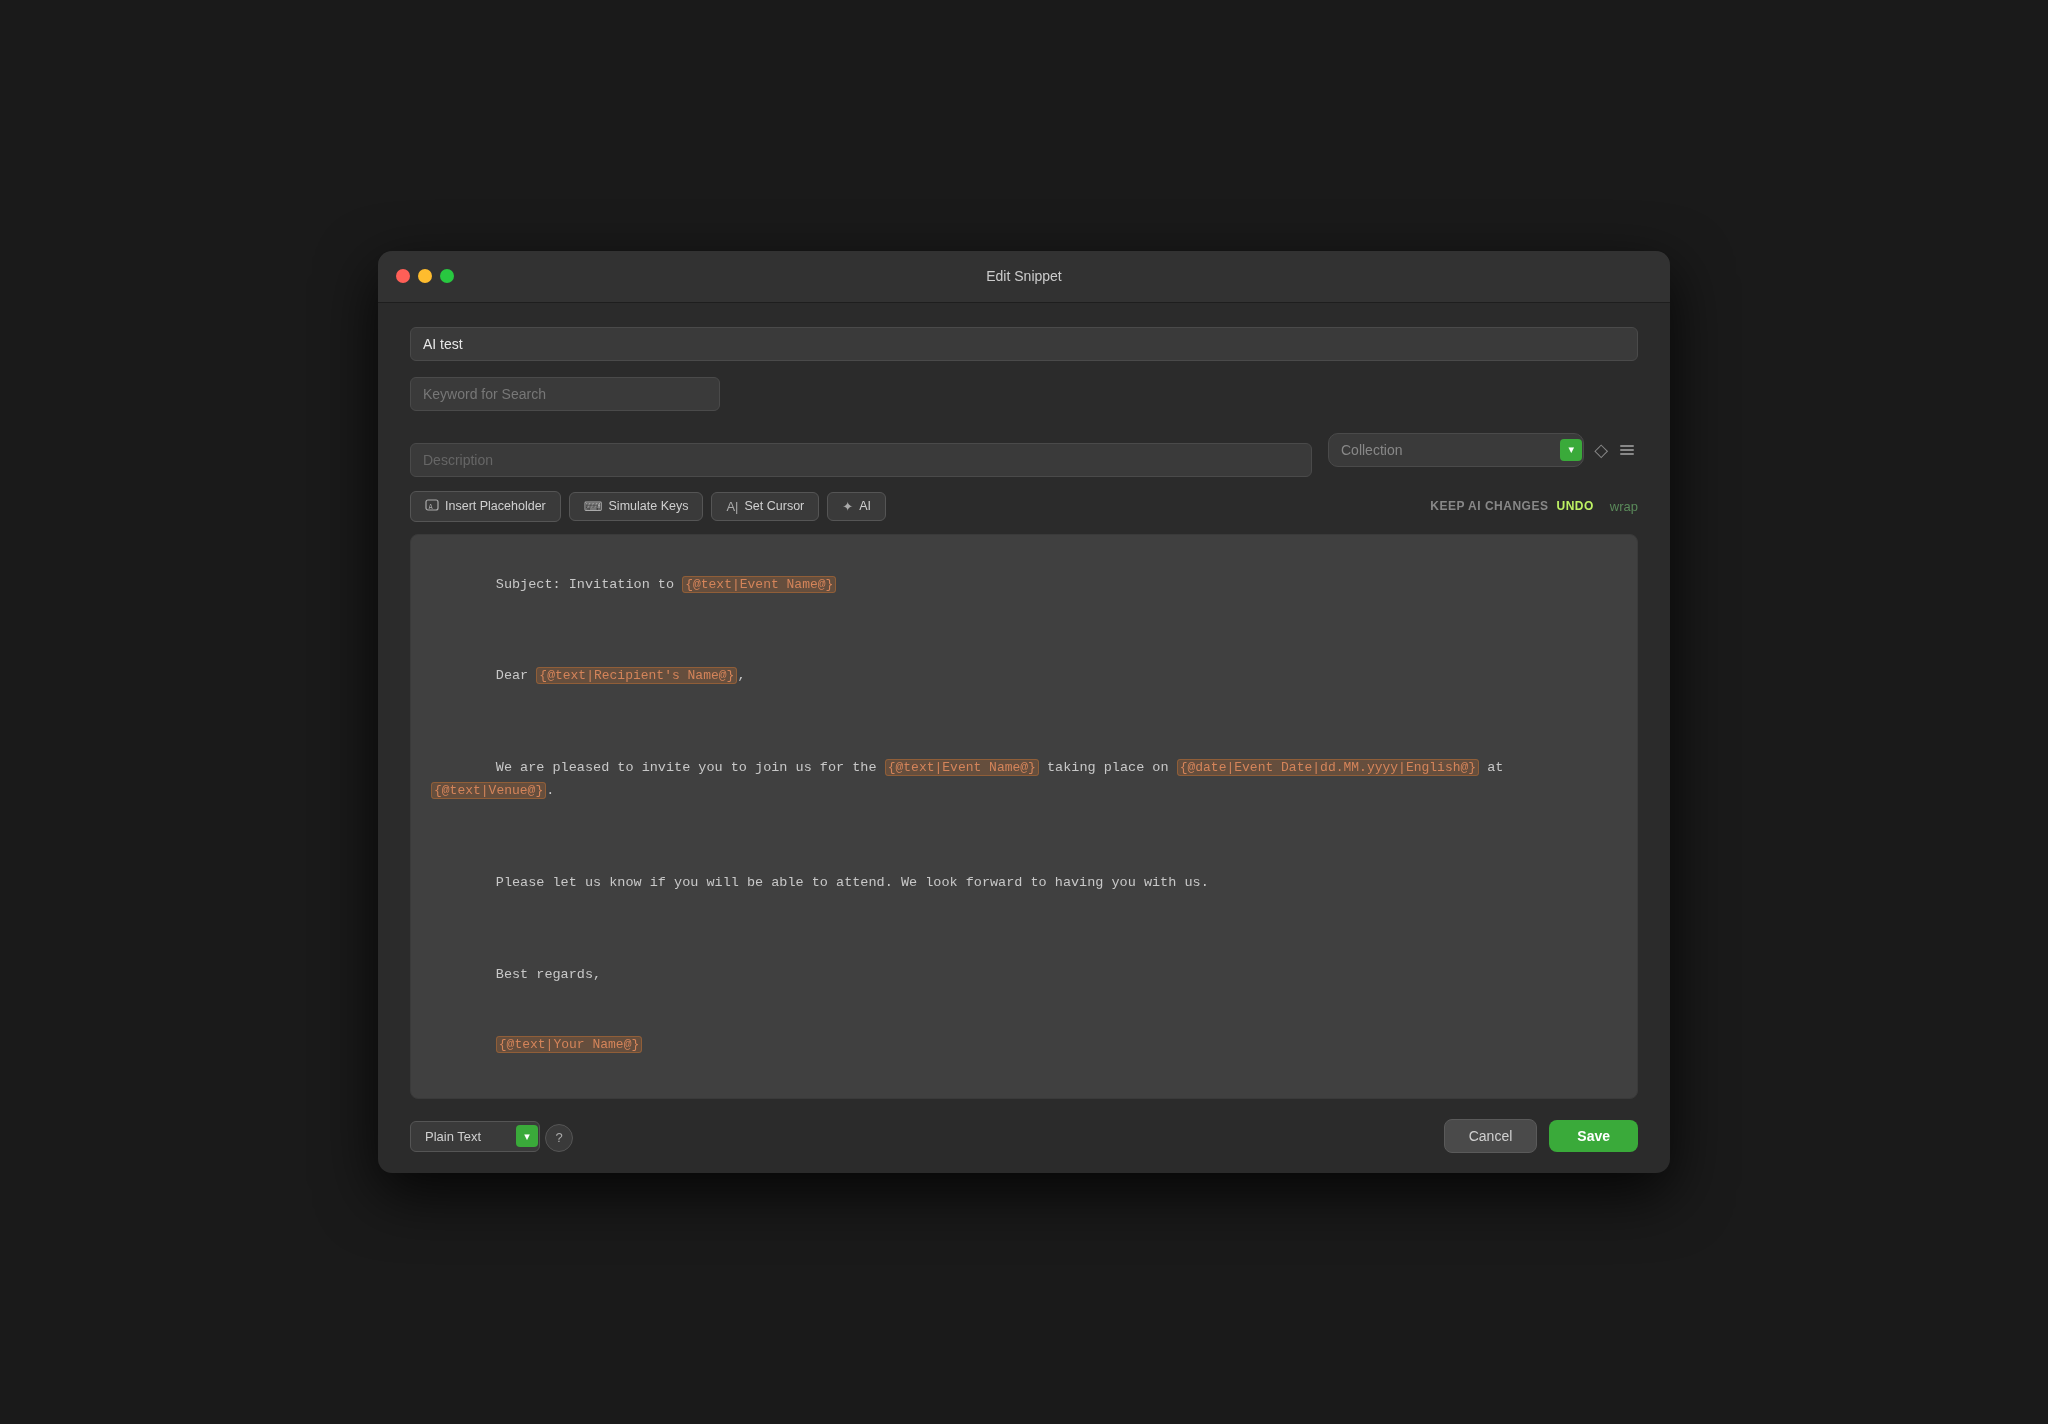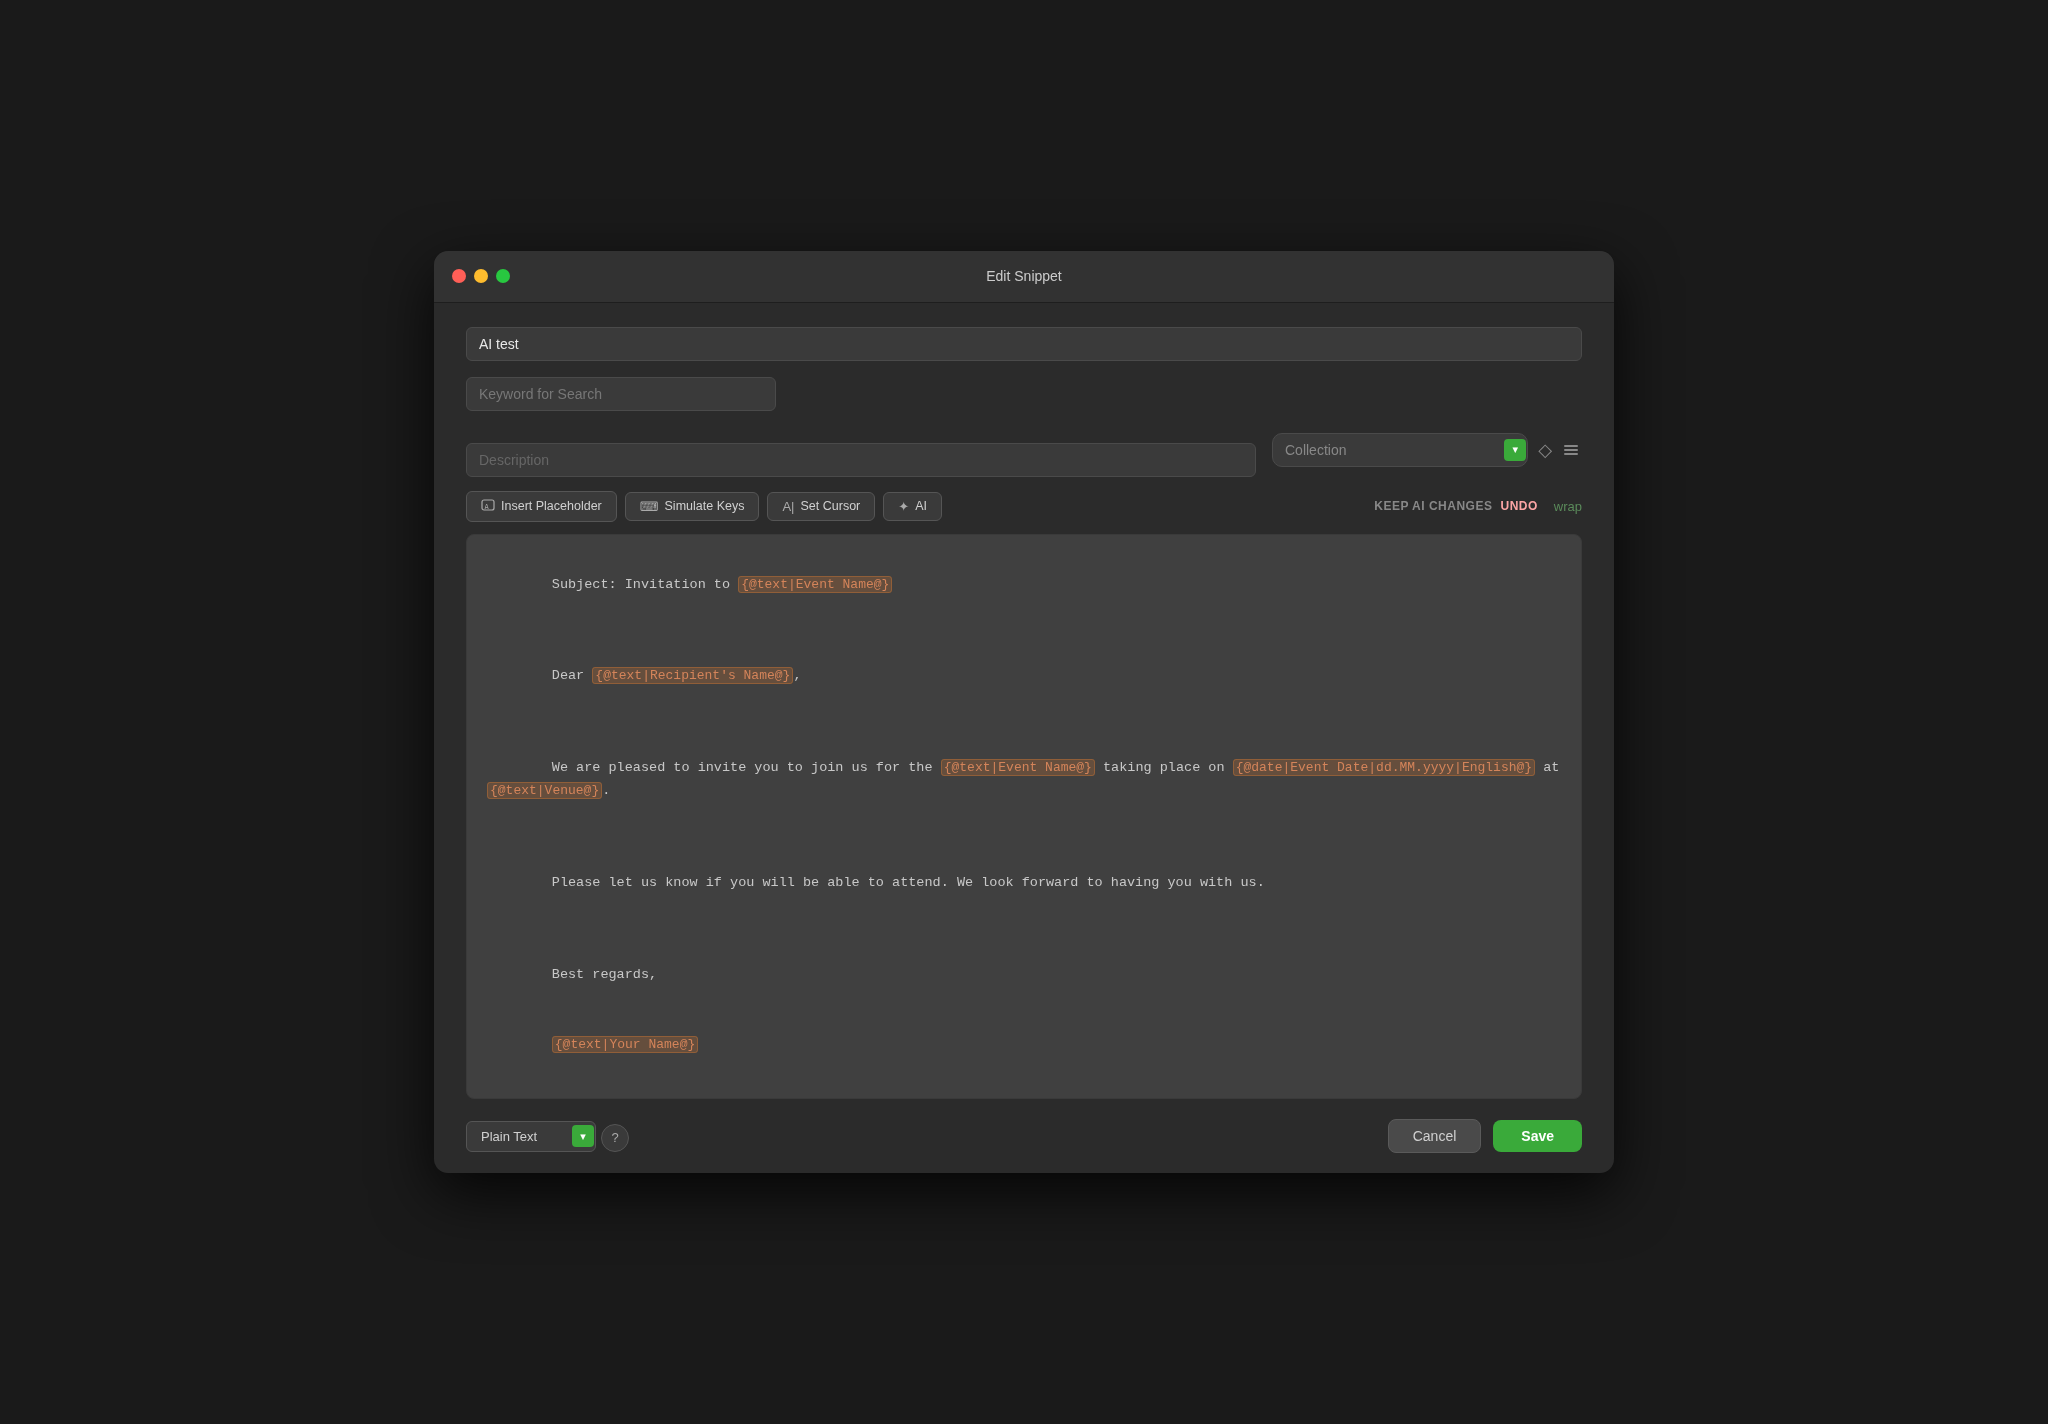--- a/index.html
+++ b/index.html
@@ -7,21 +7,21 @@
       background: #1a1a1a;
       display: flex;
       align-items: center;
       justify-content: center;
       min-height: 100vh;
       font-family: -apple-system, BlinkMacSystemFont, 'Helvetica Neue', sans-serif;
     }
     .window {
       background: #2b2b2b;
       border-radius: 14px;
-      width: 1180px;
+      width: 1292px;
       min-height: 860px;
       box-shadow: 0 20px 60px rgba(0,0,0,0.8);
       display: flex;
       flex-direction: column;
       overflow: hidden;
     }
     .titlebar {
       background: #323232;
       height: 52px;
       display: flex;
@@ -184,21 +184,21 @@
       color: #888;
       font-size: 12px;
       font-weight: 600;
       cursor: pointer;
       letter-spacing: 0.5px;
       text-transform: uppercase;
     }
     .undo-btn {
       background: none;
       border: none;
-      color: #fca5a5;
+      color: #bef264;
       font-size: 12px;
       font-weight: 600;
       cursor: pointer;
       letter-spacing: 0.5px;
       text-transform: uppercase;
     }
     .wrap-label {
       color: #5a8a5a;
       font-size: 13px;
       font-weight: 500;

